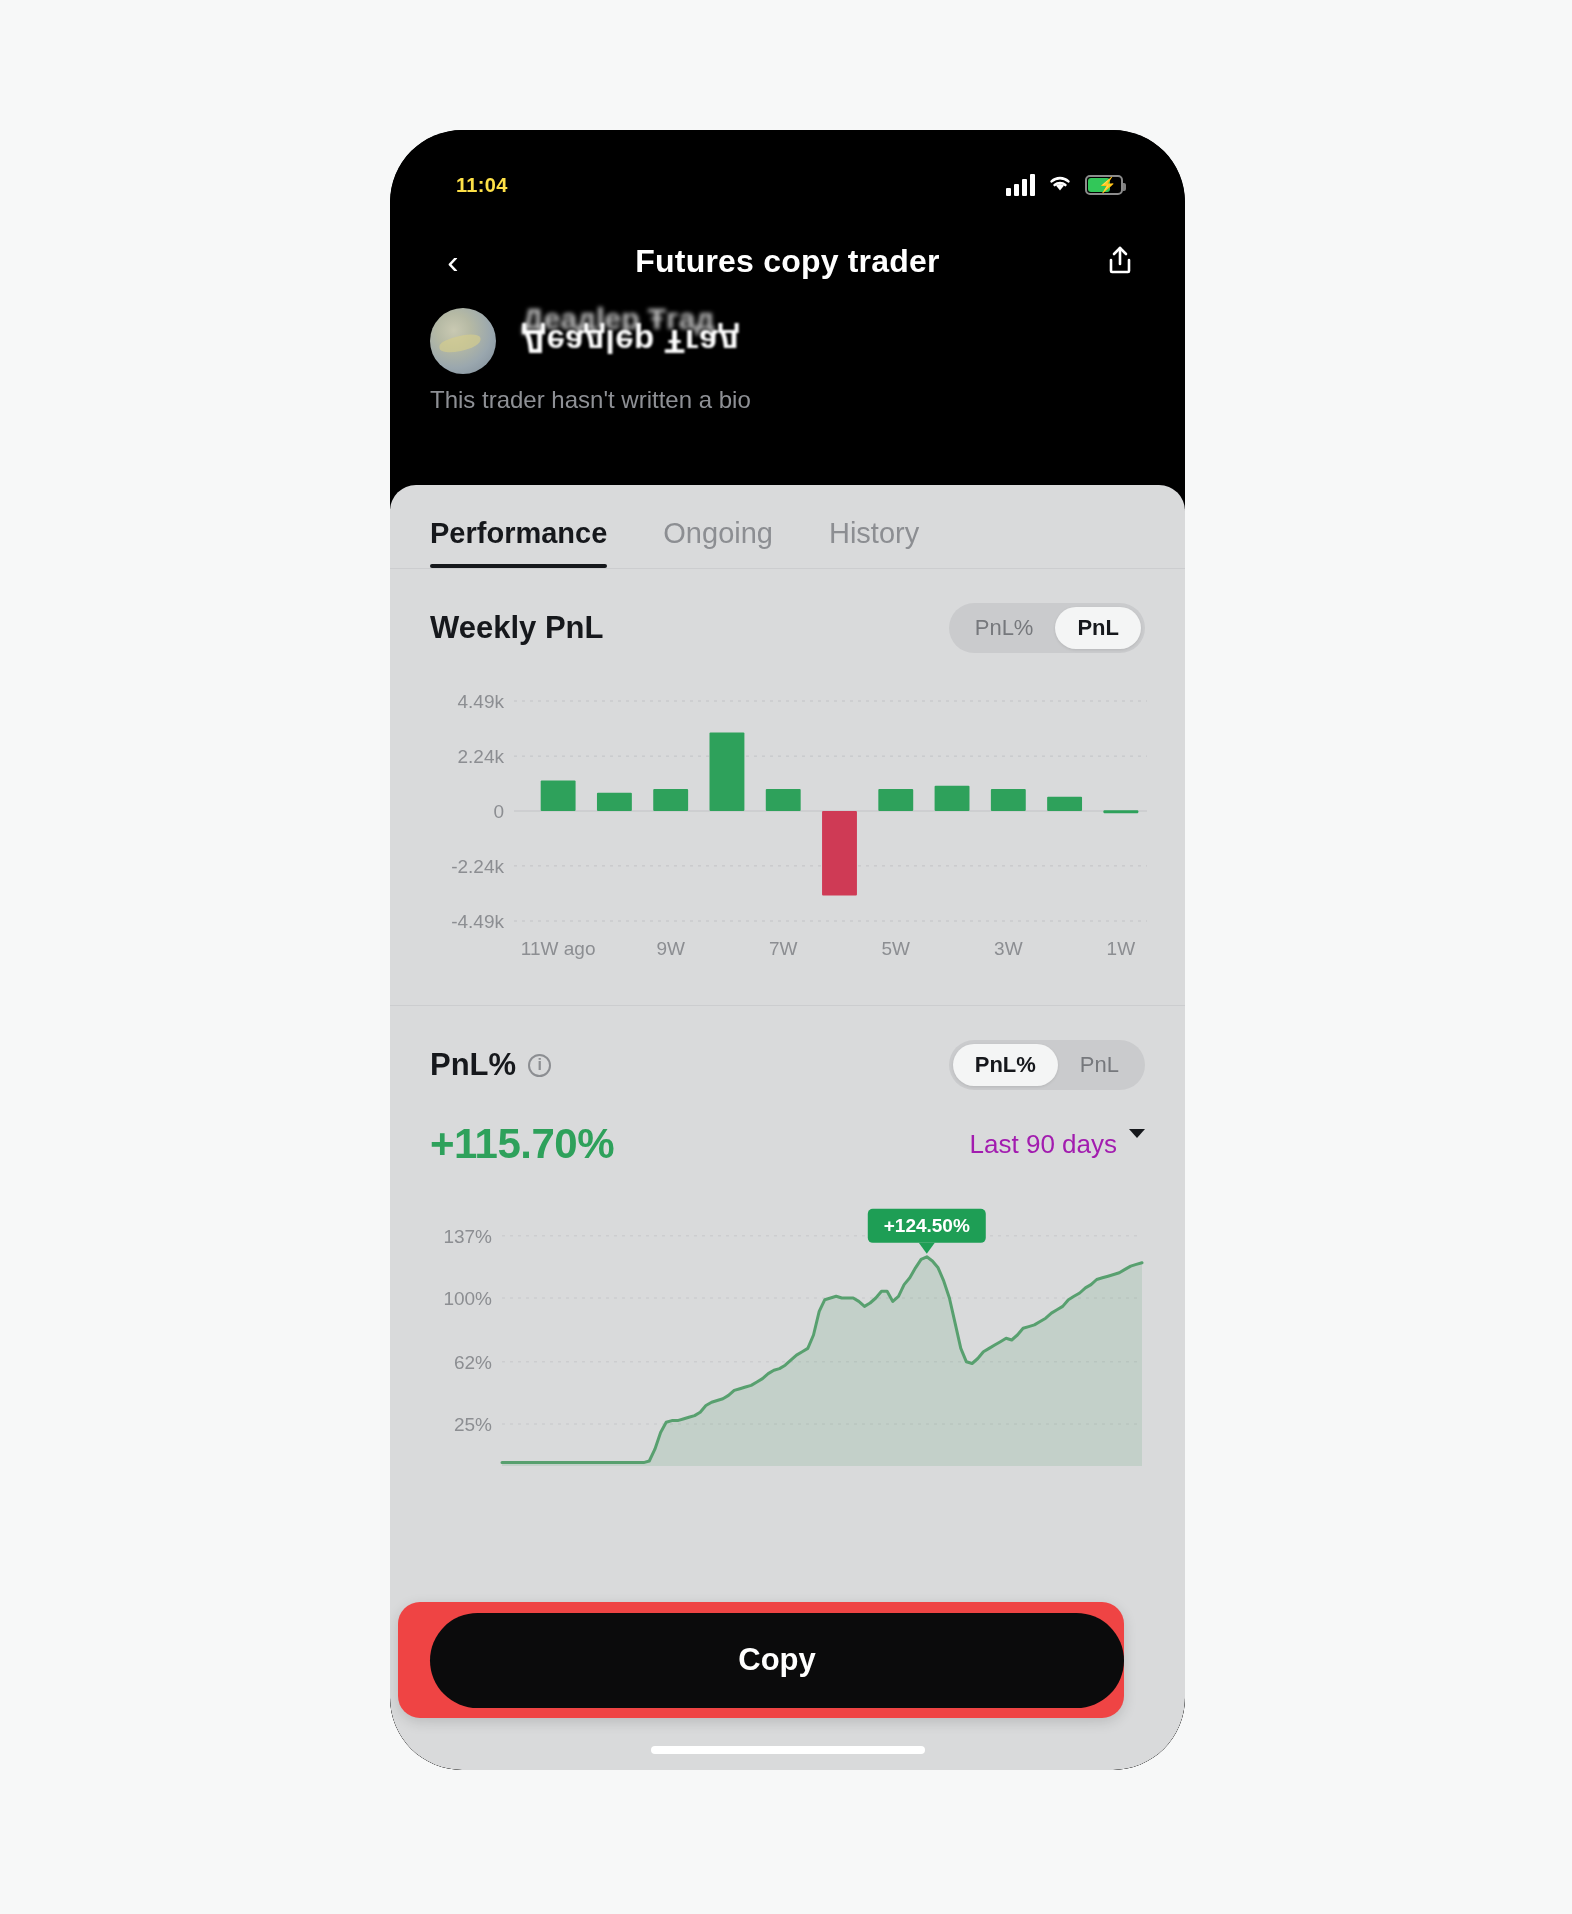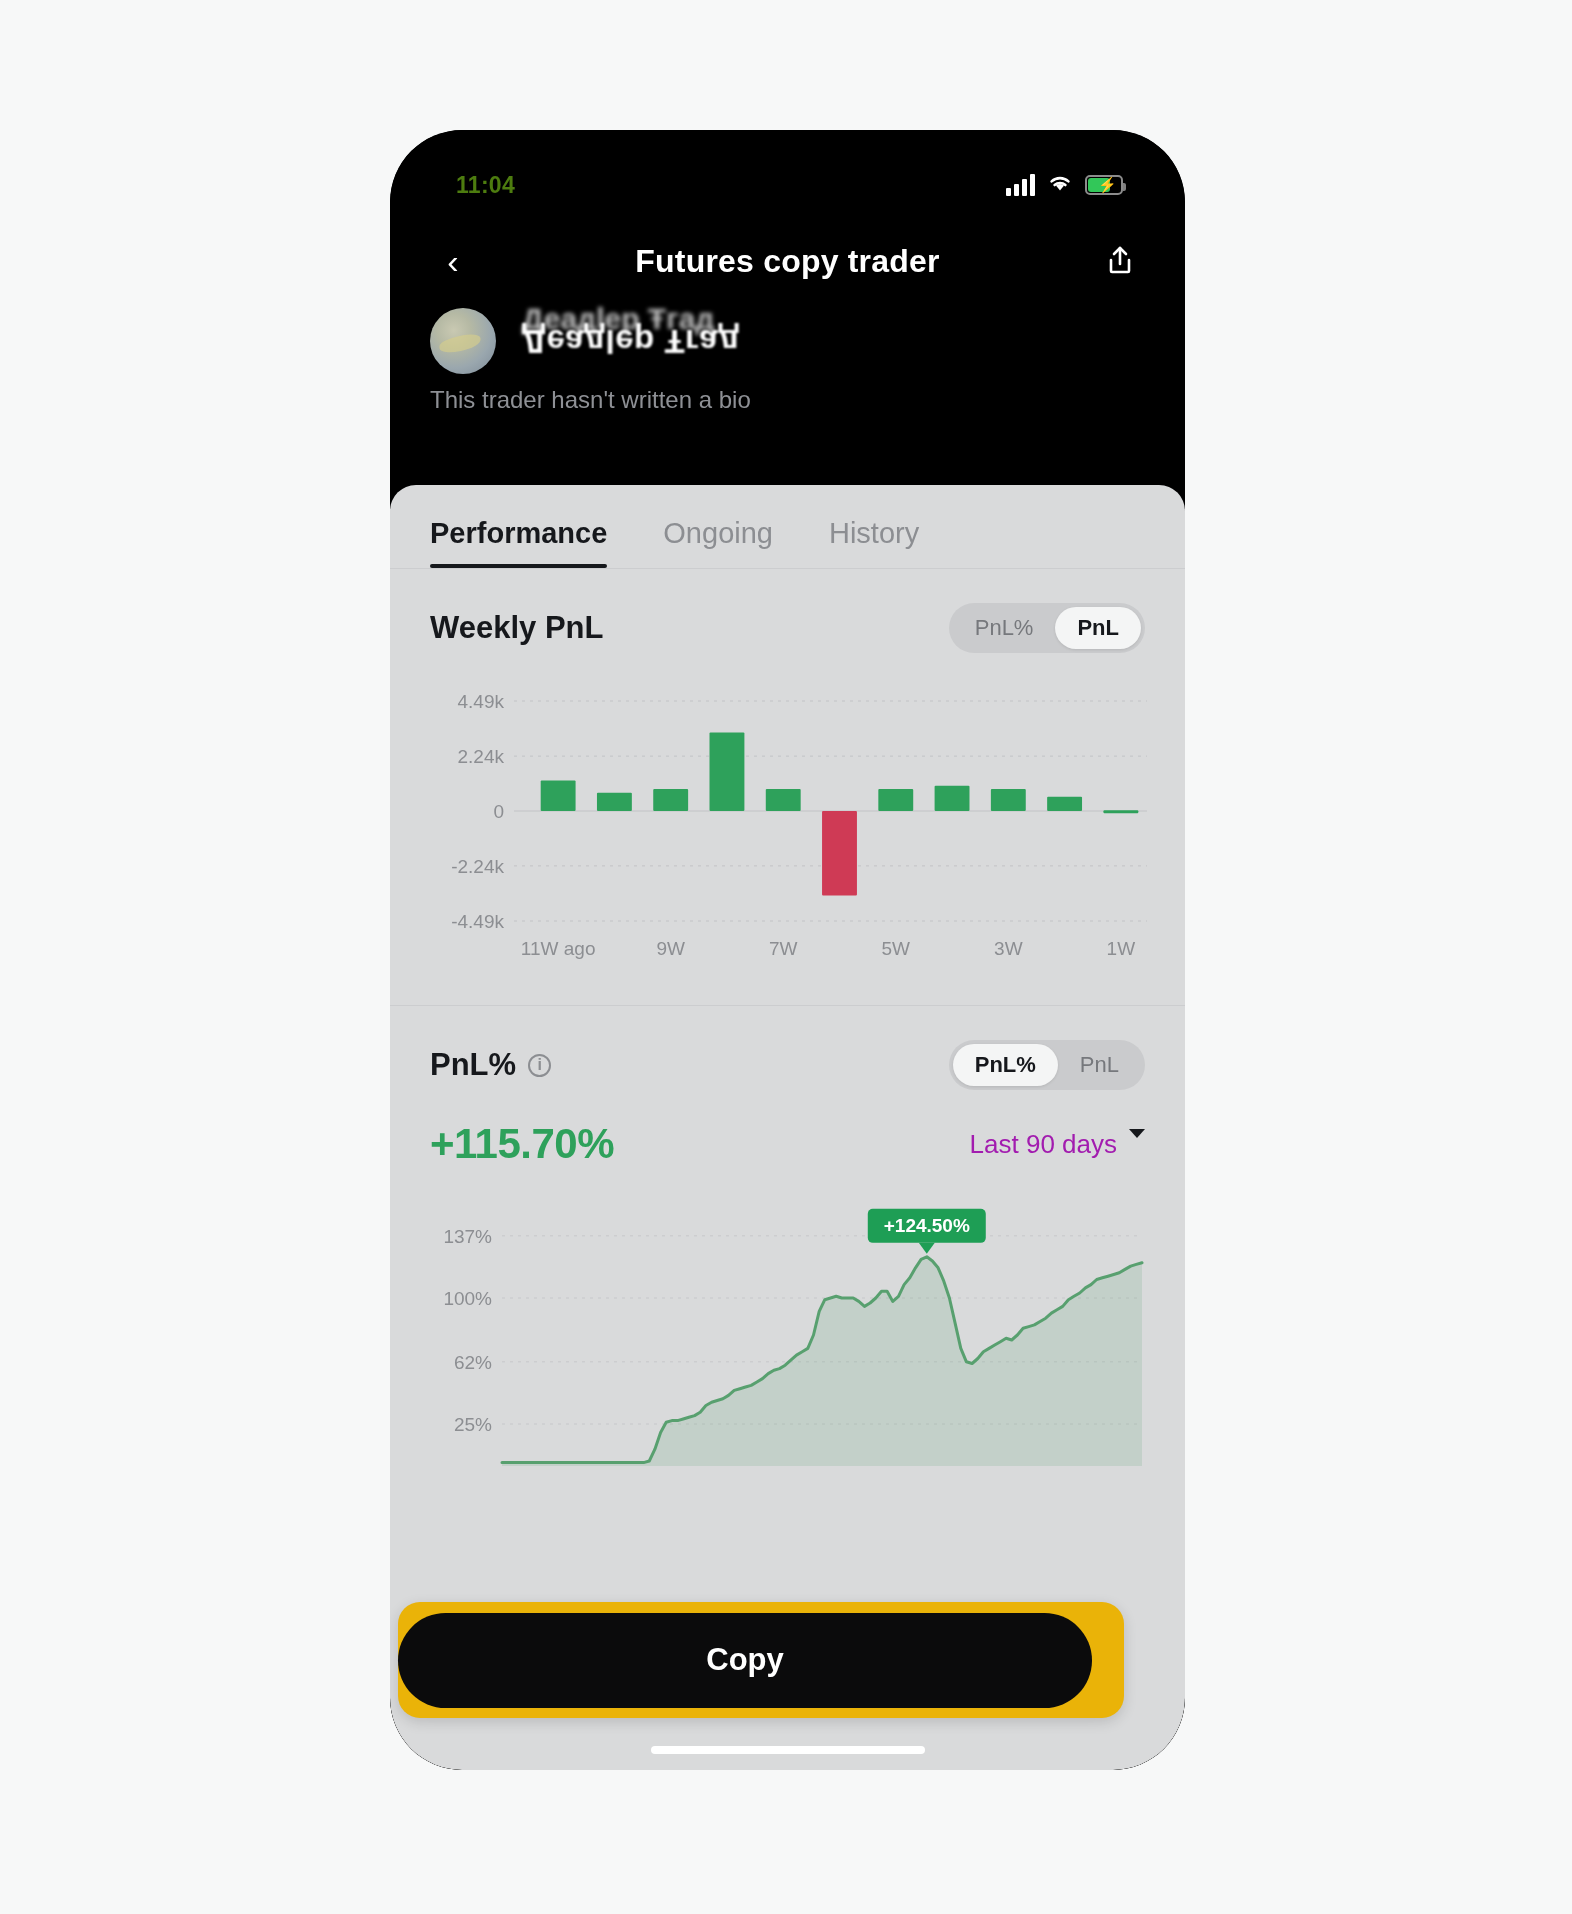--- a/index.html
+++ b/index.html
@@ -36,22 +36,22 @@
   
   .status-bar {
     position: absolute;
     left: 0; top: 28px;
     width: 795px; height: 54px;
     display: flex; align-items: center;
     justify-content: space-between;
     padding: 0 62px 0 66px;
   }
   .status-time {
-    color: #4d7c0f;
-    font-size: 23px;
+    color: #fde047;
+    font-size: 20px;
     font-weight: bold;
     letter-spacing: 0.3px;
   }
   .status-icons { display: flex; align-items: center; gap: 12px; }
   .signal-bars { display: flex; align-items: flex-end; gap: 3px; height: 22px; }
   .signal-bars i { display: block; width: 5px; background: #fff; border-radius: 1px; }
   .signal-bars i:nth-child(1) { height: 8px; }
   .signal-bars i:nth-child(2) { height: 12px; }
   .signal-bars i:nth-child(3) { height: 17px; }
   .signal-bars i:nth-child(4) { height: 22px; }
@@ -255,24 +255,24 @@
     height: 290px;
     padding: 0 40px;
   }
   .line-svg { display: block; width: 715px; height: 290px; }
 
   
   .cta-highlight {
     position: absolute;
     left: 8px; bottom: 52px;
     width: 726px; height: 116px;
-    background: #eab308;
+    background: #ef4444;
     border-radius: 22px;
     box-shadow: 0 4px 14px rgba(0,0,0,0.14);
-    display: flex; align-items: center; justify-content: flex-start;
+    display: flex; align-items: center; justify-content: flex-end;
   }
   .copy-button {
     width: 694px; height: 95px;
     background: #0b0b0c;
     border-radius: 48px;
     color: #ffffff;
     font-size: 31px; font-weight: bold;
     display: flex; align-items: center; justify-content: center;
     border: none;
     font-family: "Liberation Sans", sans-serif;

